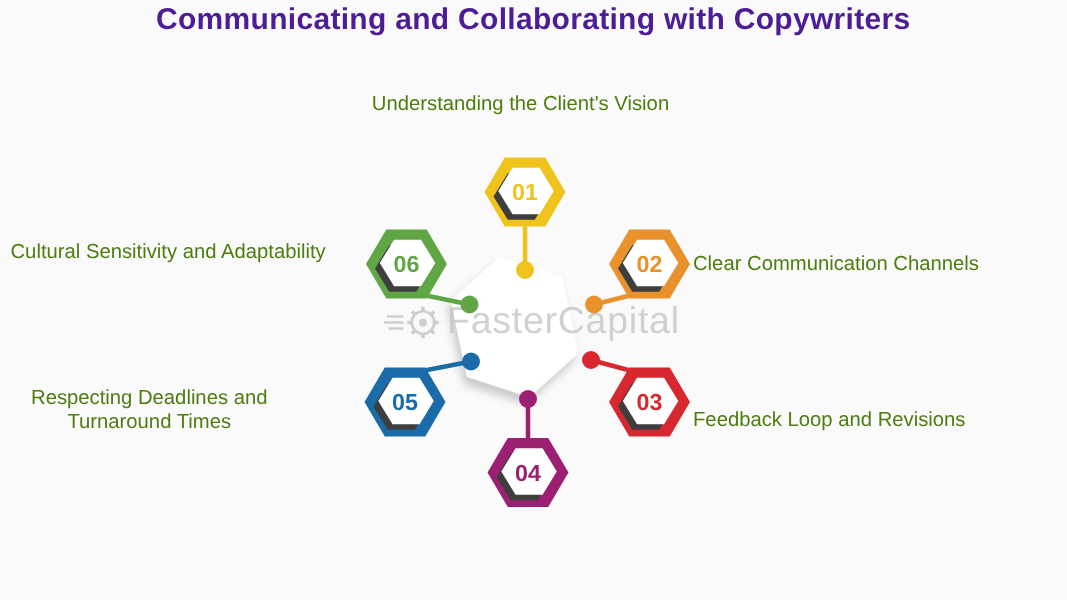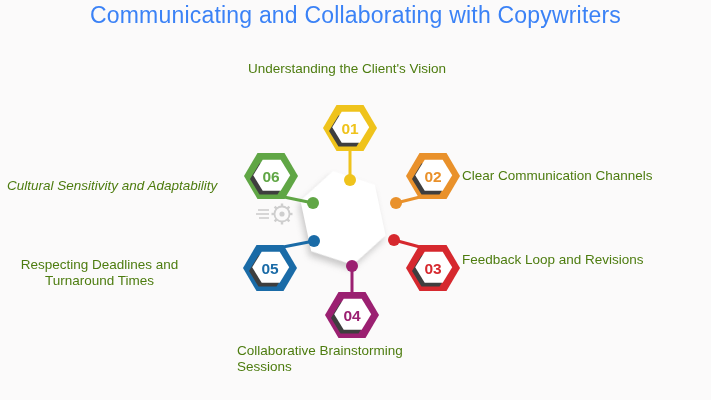--- a/index.html
+++ b/index.html
@@ -3,32 +3,32 @@
 <meta charset="utf-8">
 <style>
   html,body{margin:0;padding:0;background:#e9e9e9;}
   #canvas{
     position:relative;width:711px;height:400px;overflow:hidden;
     background:#fbfafa;
     font-family:"Liberation Sans", sans-serif;
   }
   .title{
     position:absolute;top:2px;left:0;width:711px;
-    text-align:center;font-size:23px;font-weight:400;color:#3b82f6;
+    text-align:center;font-size:20px;font-weight:700;color:#4c1d95;
     letter-spacing:0.2px;margin:0;
   }
   .step-label{
     position:absolute;font-size:13.5px;color:#4d7c0f;line-height:16px;
   }
   .lbl-1{top:61px;left:347px;transform:translateX(-50%);white-space:nowrap;}
   .lbl-2{top:168px;left:462px;white-space:nowrap;}
-  .lbl-3{top:252px;left:462px;white-space:nowrap;text-align:center;}
+  .lbl-3{top:272px;left:462px;white-space:nowrap;text-align:center;}
   .lbl-4{top:343px;left:237px;width:200px;}
   .lbl-5{top:257px;left:7px;width:185px;text-align:center;}
-  .lbl-6{top:178px;left:7px;white-space:nowrap;font-style:italic;}
+  .lbl-6{top:160px;left:7px;white-space:nowrap;}
   .layer{position:absolute;top:0;left:0;}
   .z1{z-index:1;} .z2{z-index:2;} .z3{z-index:3;} .z4{z-index:4;}
   .watermark{
     position:absolute;top:200px;left:256px;display:flex;align-items:center;
     opacity:0.8;
   }
   .watermark-text{
     font-size:25px;color:#c6c6c6;font-weight:400;letter-spacing:0.5px;
     margin-left:2px;
   }
@@ -61,20 +61,21 @@
           <line x1="26" y1="21.5" x2="26" y2="24.5"></line>
           <line x1="15.5" y1="14" x2="18.5" y2="14"></line>
           <line x1="33.5" y1="14" x2="36.5" y2="14"></line>
           <line x1="18.6" y1="6.6" x2="20.7" y2="8.7"></line>
           <line x1="31.3" y1="19.3" x2="33.4" y2="21.4"></line>
           <line x1="33.4" y1="6.6" x2="31.3" y2="8.7"></line>
           <line x1="20.7" y1="19.3" x2="18.6" y2="21.4"></line>
         </g>
       </g>
     </svg>
+    <span class="watermark-text">FasterCapital</span>
   </div>
 
   <svg class="layer z3" width="711" height="400" viewBox="0 0 711 400">
 
     <g transform="translate(350,128)">
       <line x1="0" y1="23" x2="0" y2="52" stroke-width="3" stroke="#efc31c"></line>
       <circle cx="0" cy="52" r="6" fill="#efc31c"></circle>
       <path d="M-27,0 L-13.5,-23 L13.5,-23 L27,0 L13.5,23 L-13.5,23 Z" fill="#efc31c"></path>
       <path d="M-18.5,0 L-9,-15.5 L9,-15.5 L18.5,0 L9,15.5 L-9,15.5 Z" transform="translate(-2.5,3)" fill="#3e3e3e"></path>
       <path d="M-18.5,0 L-9,-15.5 L9,-15.5 L18.5,0 L9,15.5 L-9,15.5 Z" transform="translate(0.7,-0.7)" fill="#ffffff"></path>
@@ -123,17 +124,16 @@
       <path d="M-27,0 L-13.5,-23 L13.5,-23 L27,0 L13.5,23 L-13.5,23 Z" fill="#60a645"></path>
       <path d="M-18.5,0 L-9,-15.5 L9,-15.5 L18.5,0 L9,15.5 L-9,15.5 Z" transform="translate(-2.5,3)" fill="#3e3e3e"></path>
       <path d="M-18.5,0 L-9,-15.5 L9,-15.5 L18.5,0 L9,15.5 L-9,15.5 Z" transform="translate(0.7,-0.7)" fill="#ffffff"></path>
       <text class="hex-num" x="0" y="5.5" text-anchor="middle" fill="#60a645">06</text>
     </g>
   </svg>
 
   <div class="step-label lbl-1 z4">Understanding the Client's Vision</div>
   <div class="step-label lbl-2 z4">Clear Communication Channels</div>
   <div class="step-label lbl-3 z4">Feedback Loop and Revisions</div>
-  <div class="step-label lbl-4 z4">Collaborative Brainstorming Sessions</div>
   <div class="step-label lbl-5 z4">Respecting Deadlines and Turnaround Times</div>
   <div class="step-label lbl-6 z4">Cultural Sensitivity and Adaptability</div>
 
 </div>
 
 </body></html>

